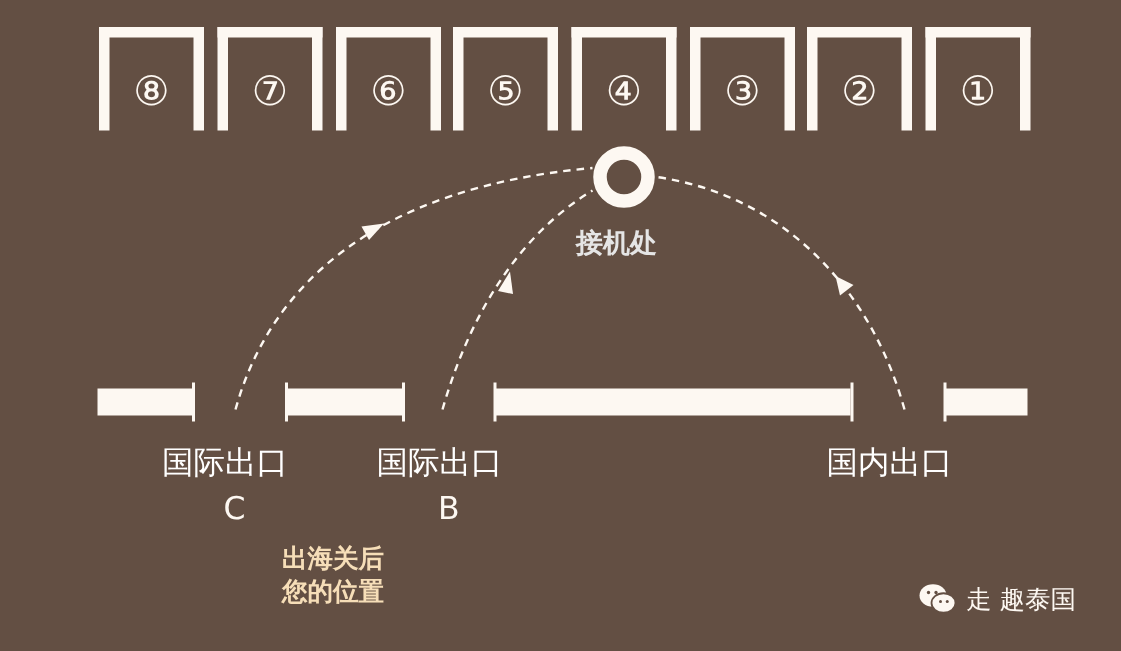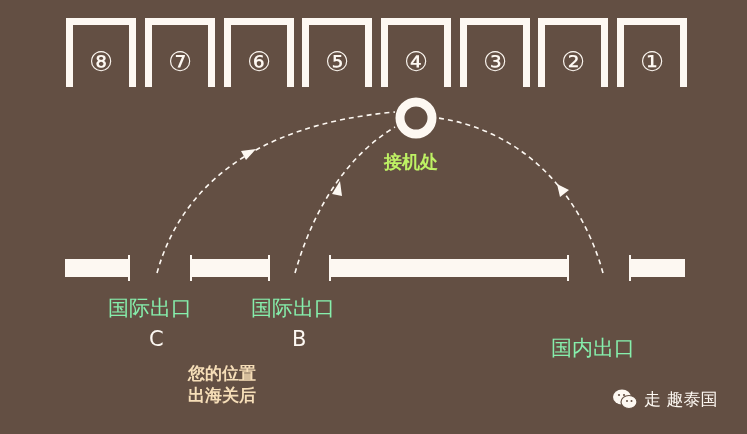--- a/index.html
+++ b/index.html
@@ -3,23 +3,23 @@
 <meta charset="utf-8">
 <style>
   html, body { margin:0; padding:0; }
   body { width:747px; height:434px; background:#634f43; position:relative; overflow:hidden;
          font-family:"DejaVu Sans", sans-serif; }
   .gate { position:absolute; top:18px; width:70px; height:69px; box-sizing:border-box;
           border:7px solid #fdf8f2; border-bottom:none; }
   .gate-num { position:absolute; left:0; right:0; top:22px; text-align:center;
               color:#fdf8f2; font-size:27px; line-height:30px; }
   svg.overlay { position:absolute; left:0; top:0; }
-  .label { position:absolute; color:#86efac; font-size:21px; line-height:24px; white-space:nowrap; }
+  .label { position:absolute; color:#ffffff; font-size:21px; line-height:24px; white-space:nowrap; }
   .letter { position:absolute; color:#fdf8f2; font-size:21px; line-height:24px; }
-  .pickup { position:absolute; color:#bef264; font-size:18px; font-weight:bold; }
+  .pickup { position:absolute; color:#e5e5e5; font-size:18px; font-weight:bold; }
   .you { position:absolute; color:#f6deb8; font-size:17px; font-weight:bold; line-height:22px; }
   .brand { position:absolute; left:612px; top:388px; display:flex; gap:6px;
            color:#fdf8f2; font-size:17px; }
 </style>
 </head>
 <body>
 
 <div class="gate" style="left:66px">
     <div class="gate-num">⑧</div>
   </div>
@@ -74,25 +74,25 @@
 
   <circle cx="416" cy="118" r="16" fill="none" stroke="#fdf8f2" stroke-width="9"></circle>
 </svg>
 
 <div class="pickup" style="left:384px;top:150px;">接机处</div>
 
 <div class="label" style="left:108px;top:296px;">国际出口</div>
 <div class="letter" style="left:149px;top:327px;">C</div>
 <div class="label" style="left:251px;top:296px;">国际出口</div>
 <div class="letter" style="left:292px;top:327px;">B</div>
-<div class="label" style="left:551px;top:296px;margin-top:40px;">国内出口</div>
+<div class="label" style="left:551px;top:296px;">国内出口</div>
 
 <div class="you" style="left:188px;top:362px;">
+  <div>出海关后</div>
   <div>您的位置</div>
-  <div>出海关后</div>
 </div>
 
 <div class="brand">
   <svg width="26" height="22">
     <ellipse cx="10" cy="9" rx="9" ry="7.5" fill="#fdf8f2"></ellipse>
     <ellipse cx="17" cy="14" rx="8" ry="6.5" fill="#fdf8f2" stroke="#634f43" stroke-width="1.2"></ellipse>
     <circle cx="7" cy="7" r="1.1" fill="#634f43"></circle>
       <circle cx="12" cy="7" r="1.1" fill="#634f43"></circle>
     <circle cx="15" cy="13" r="1" fill="#634f43"></circle>
       <circle cx="19.5" cy="13" r="1" fill="#634f43"></circle>

